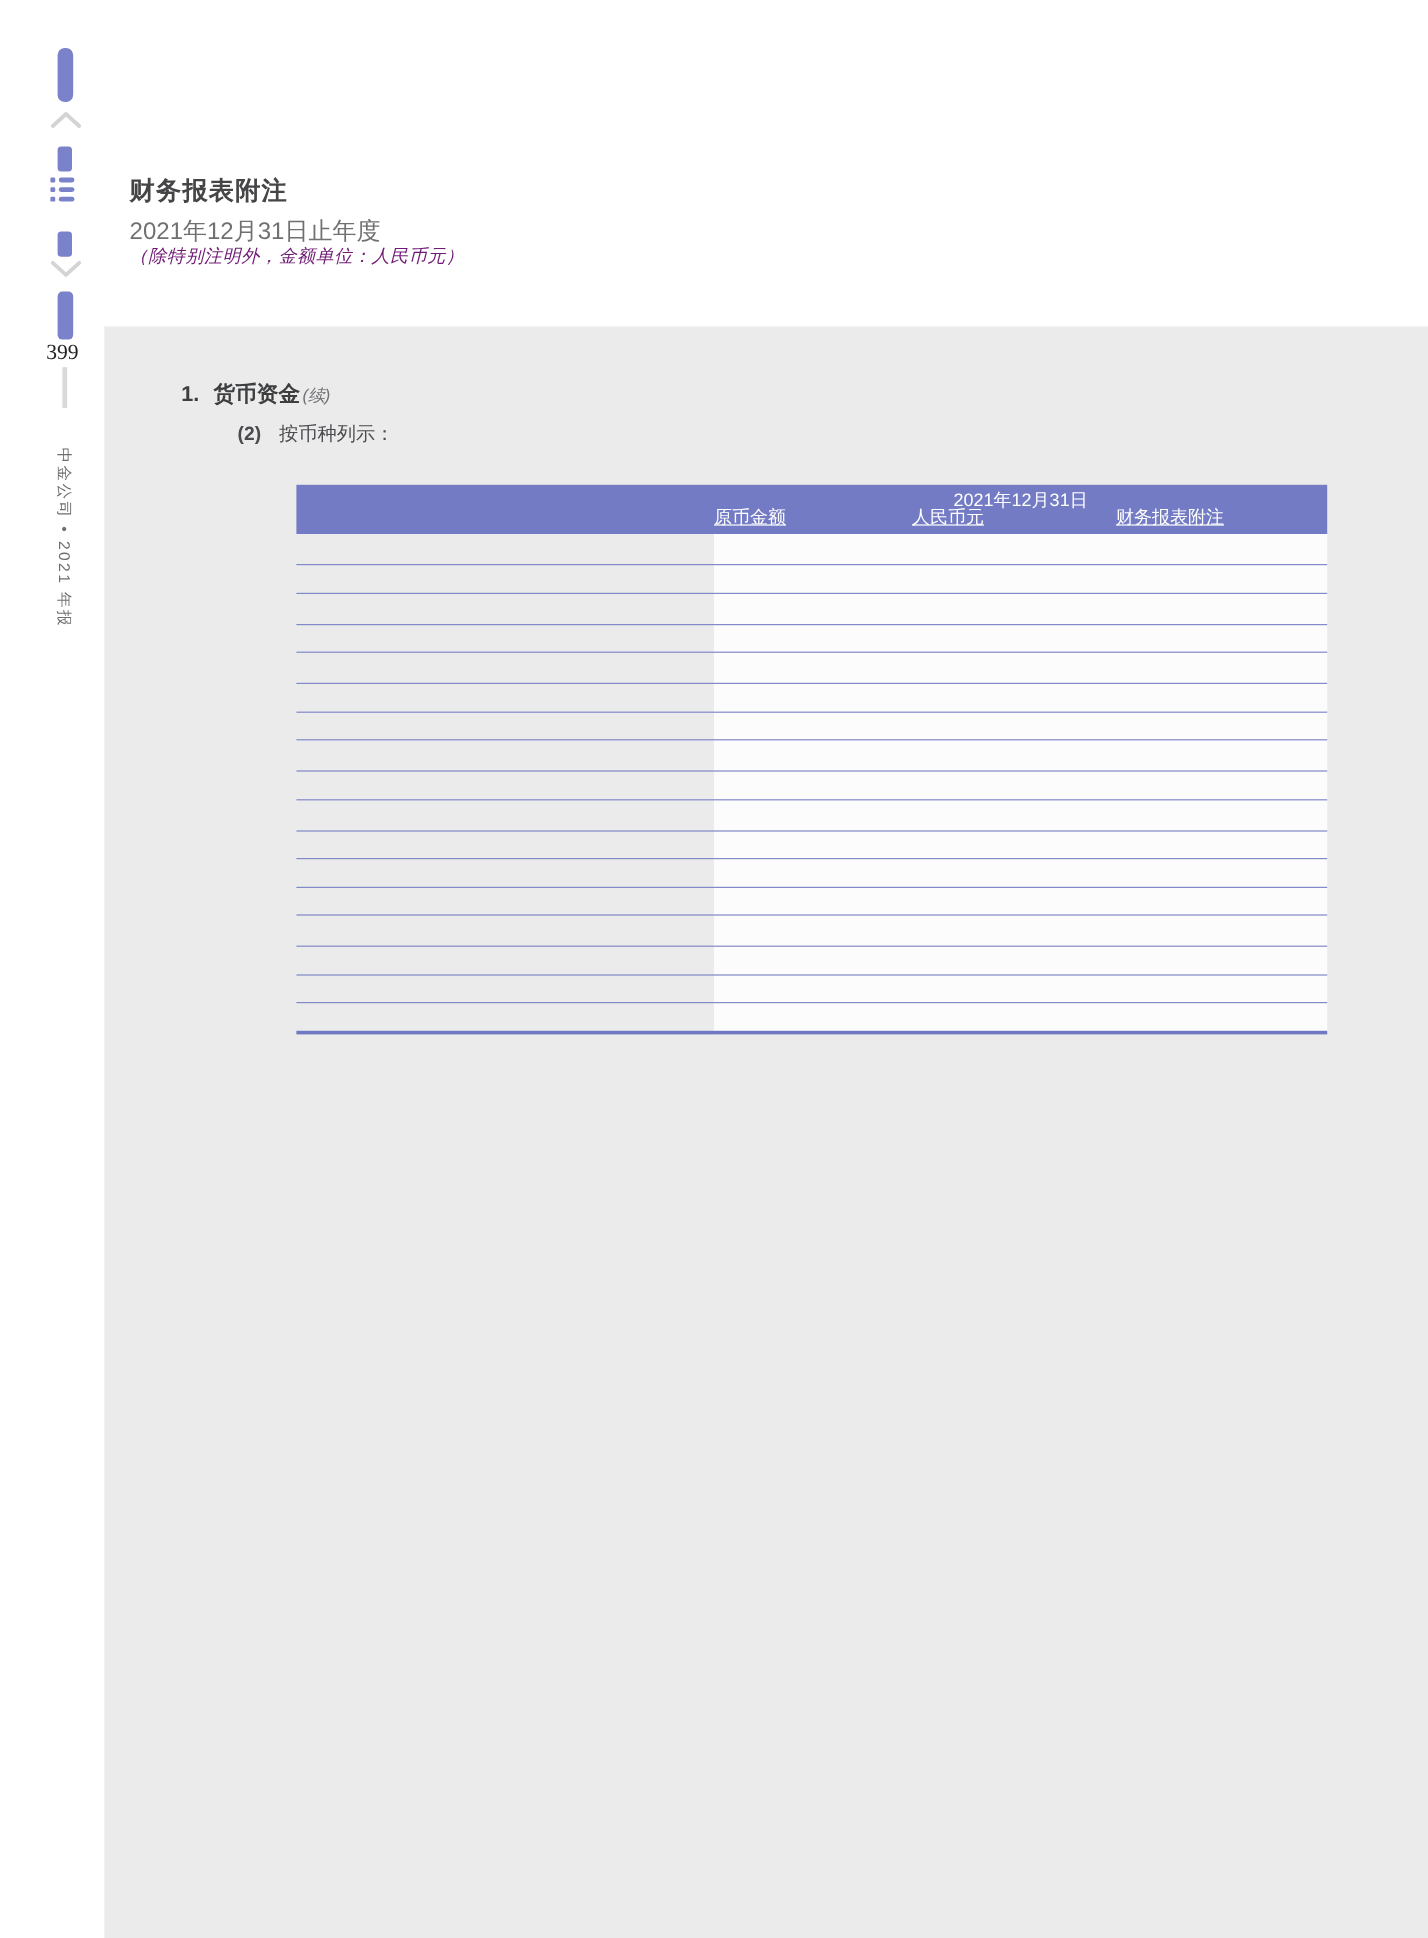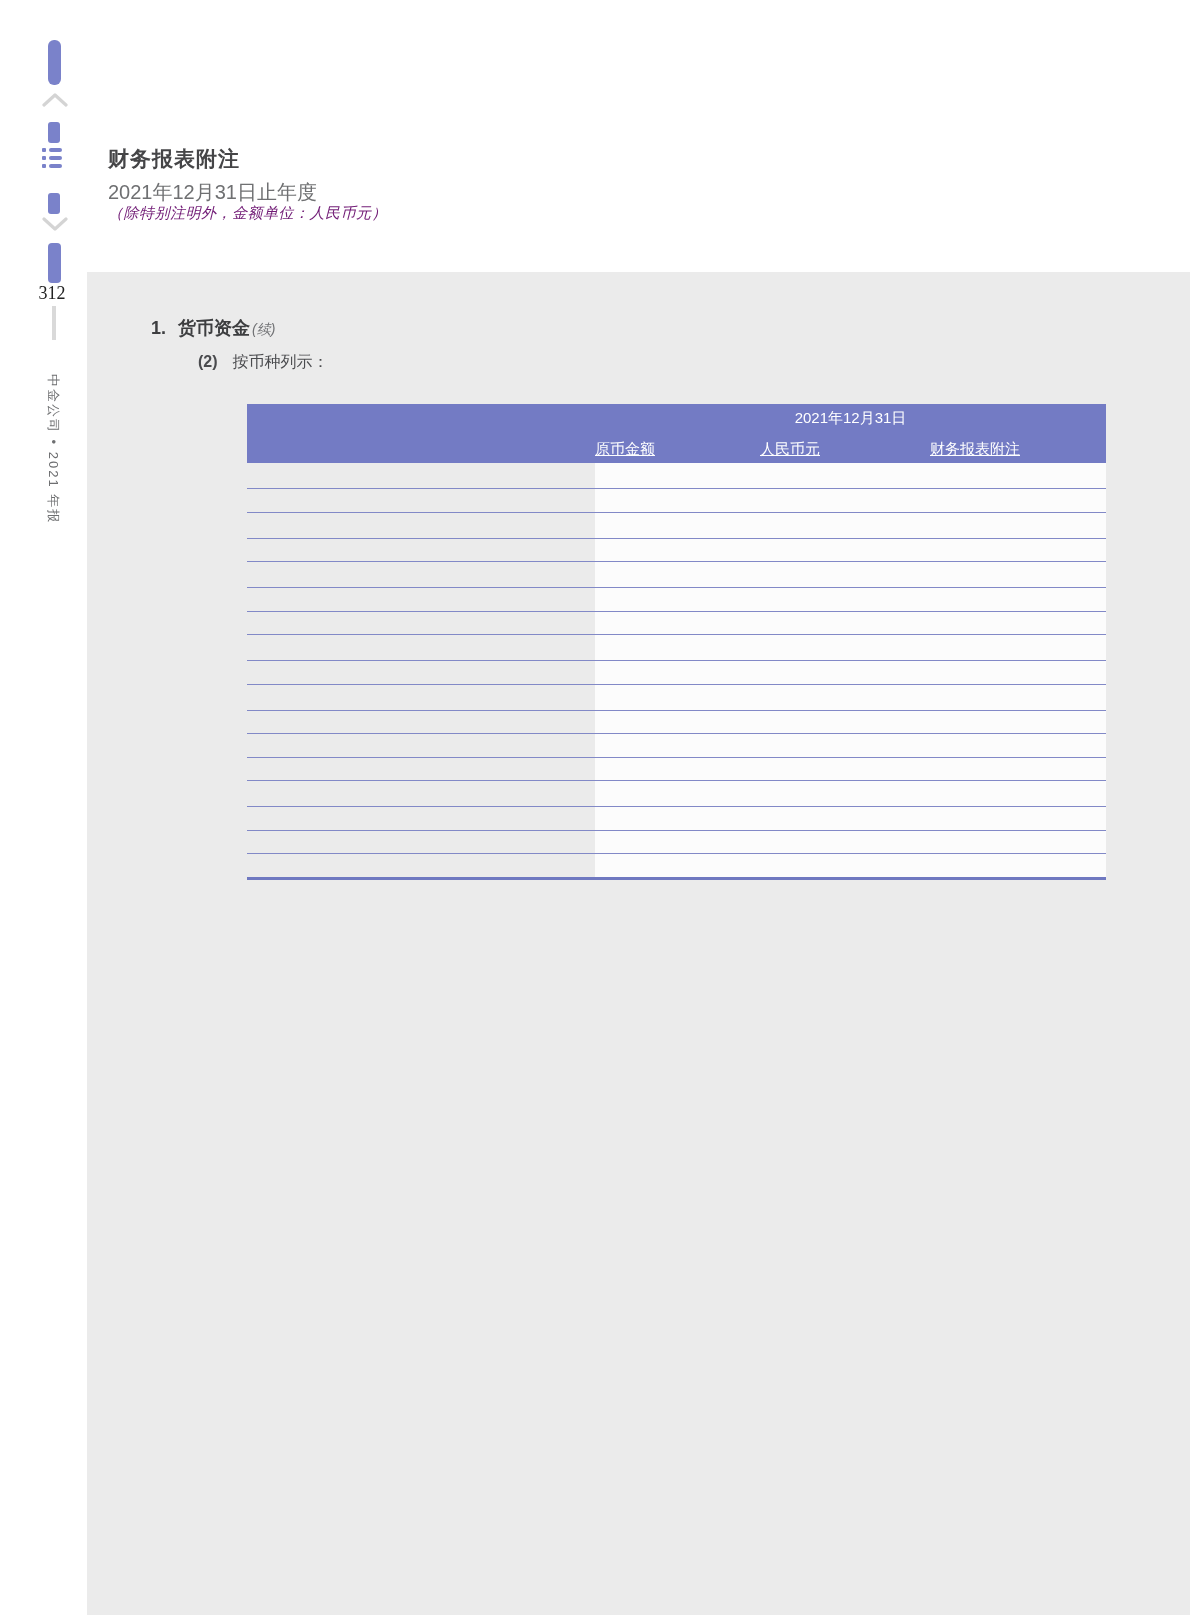--- a/index.html
+++ b/index.html
@@ -49,21 +49,21 @@
   .h1{position:absolute;left:110px;top:277px;font-size:20.5px;font-weight:bold;color:#6974C2;letter-spacing:0.5px;}
   .h1 .suffix{font-size:15px;font-weight:normal;font-style:italic;color:#8A92D0;margin-left:2px;}
   .h2{position:absolute;left:151px;top:316px;font-size:18px;font-weight:bold;color:#3D3E40;}
   .h2 .n{display:inline-block;width:27px;}
   .h2 .suffix{font-size:14px;font-weight:normal;font-style:italic;color:#707174;margin-left:2px;}
   .h3{position:absolute;left:198px;top:352px;font-size:16px;color:#4A4B4E;}
   .h3 .n{font-weight:bold;margin-right:15px;}
 
   
   .tbl{position:absolute;left:247px;top:404px;width:859px;}
-  .thead{position:relative;height:59px;background:var(--purple);color:#fff;}
+  .thead{position:relative;height:41px;background:var(--purple);color:#fff;}
   .thead .date{position:absolute;left:348px;top:4px;width:511px;text-align:center;font-size:15px;height:19px;line-height:19px;}
   .thead .cols{position:absolute;left:0;bottom:4px;width:100%;display:grid;grid-template-columns:348px 165px 170px 176px;font-size:15px;}
   .thead .cols span{text-align:left;text-decoration:underline;}
   .thead .cols .c3{padding-right:13px;}
 
   .tbody{position:relative;}
   .tbody::before{content:"";position:absolute;left:348px;top:0;bottom:0;width:511px;background:var(--band);}
   .block{position:relative;border-bottom:1.4px solid var(--rule);}
   .block.group{padding:17px 0 8px;}
   .block.subtotal{padding:15px 0 7.5px;}
@@ -103,21 +103,21 @@
   <div class="rail-bar bar-s2"></div>
 
   <div class="chev chev-dn">
     <svg width="26" height="15" viewBox="0 0 26 15">
       <polyline points="2,2 13,12 24,2" fill="none" stroke="#D4D4D4" stroke-width="3.2" stroke-linecap="round" stroke-linejoin="round"></polyline>
     </svg>
   </div>
 
   <div class="rail-bar bar-tall2"></div>
 
-  <div class="page-num">312</div>
+  <div class="page-num">399</div>
   <div class="tick"></div>
 
   <div class="spine">
     <span>中金公司 • 2021 年报</span>
   </div>
 
   <div class="doc-title">财务报表附注</div>
   <div class="doc-period">2021年12月31日止年度</div>
   <div class="doc-note">（除特别注明外，金额单位：人民币元）</div>
 

